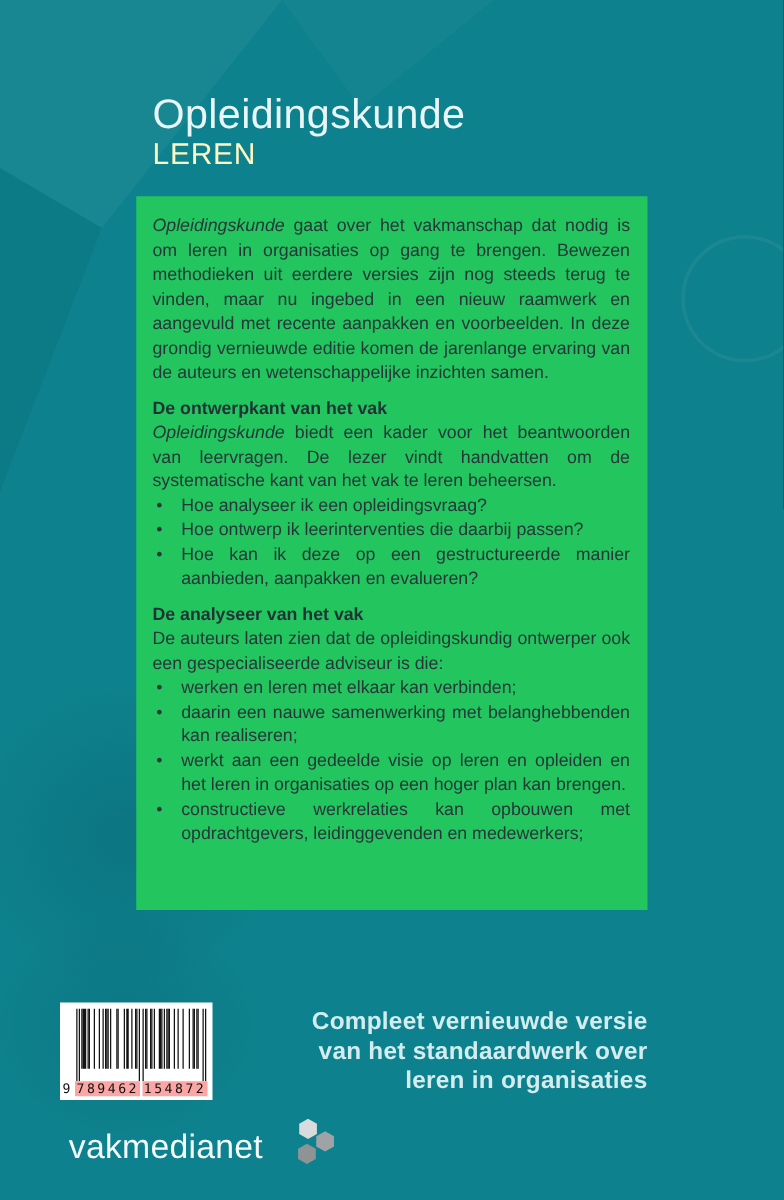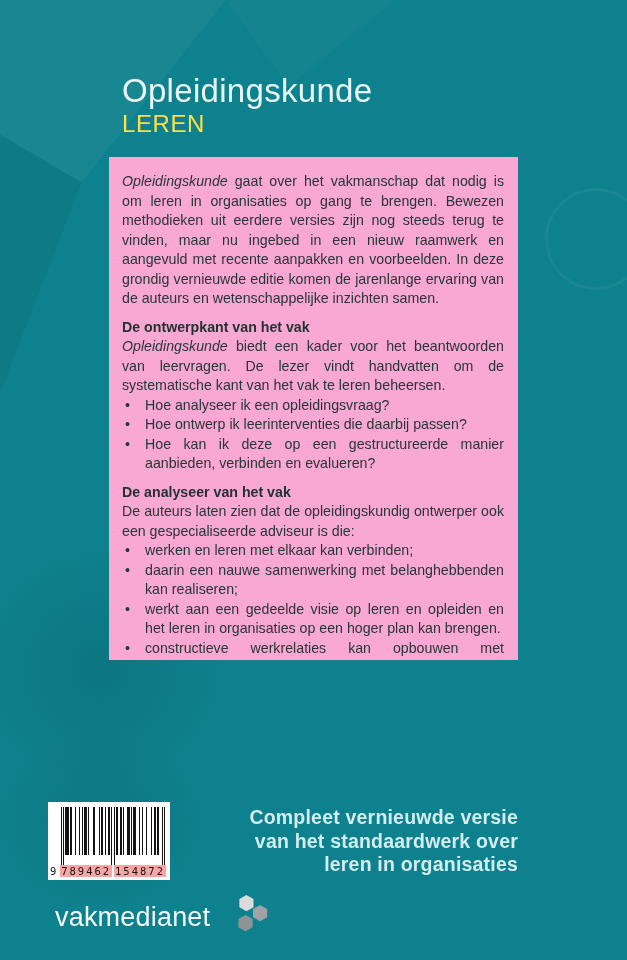--- a/index.html
+++ b/index.html
@@ -25,29 +25,29 @@
 
   
   .title{
     position:absolute;left:122px;top:72px;margin:0;
     font-size:33px;font-weight:300;letter-spacing:0.3px;
     color:#e9f6f7;
   }
   .subtitle{
     position:absolute;left:122px;top:110px;
     display:flex;align-items:baseline;gap:7px;
-    color:#fde047;
+    color:#fef9c3;
   }
   .subtitle .lead{font-size:24px;letter-spacing:0.6px;}
   .subtitle .rest{font-size:18.5px;}
 
   
   .panel{
-    position:absolute;left:109px;top:157px;width:409px;height:503px;
-    background:#f9a8d4;
+    position:absolute;left:109px;top:157px;width:409px;height:571px;
+    background:#22c55e;
     box-sizing:border-box;
     padding:15px 14px 0 13px;
     overflow:hidden;
     color:#273639;
     font-size:14.2px;line-height:19.5px;
     text-align:justify;
   }
   .panel p{margin:0;}
   .panel .lead-italic{font-style:italic;}
   .panel h2{
@@ -117,21 +117,21 @@
   </div>
 
   <section class="panel">
     <p><em class="lead-italic">Opleidingskunde</em><span> gaat over het vakmanschap dat nodig is om leren in organisaties op gang te brengen. Bewezen methodieken uit eerdere versies zijn nog steeds terug te vinden, maar nu ingebed in een nieuw raamwerk en aangevuld met recente aanpakken en voorbeelden. In deze grondig vernieuwde editie komen de jarenlange ervaring van de auteurs en wetenschappelijke inzichten samen.</span></p>
 
     <h2>De ontwerpkant van het vak</h2>
     <p><em class="lead-italic">Opleidingskunde</em><span> biedt een kader voor het beantwoorden van leervragen. De lezer vindt handvatten om de systematische kant van het vak te leren beheersen.</span></p>
     <ul>
       <li>Hoe analyseer ik een opleidingsvraag?</li>
       <li>Hoe ontwerp ik leerinterventies die daarbij passen?</li>
-      <li>Hoe kan ik deze op een gestructureerde manier aanbieden, verbinden en evalueren?</li>
+      <li>Hoe kan ik deze op een gestructureerde manier aanbieden, aanpakken en evalueren?</li>
     </ul>
 
     <h2>De analyseer van het vak</h2>
     <p>De auteurs laten zien dat de opleidingskundig ontwerper ook een gespecialiseerde adviseur is die:</p>
     <ul>
       <li>werken en leren met elkaar kan verbinden;</li>
       <li>daarin een nauwe samenwerking met belanghebbenden kan realiseren;</li>
       <li>werkt aan een gedeelde visie op leren en opleiden en het leren in organisaties op een hoger plan kan brengen.</li>
       <li>constructieve werkrelaties kan opbouwen met opdrachtgevers, leidinggevenden en medewerkers;</li>
     </ul>

